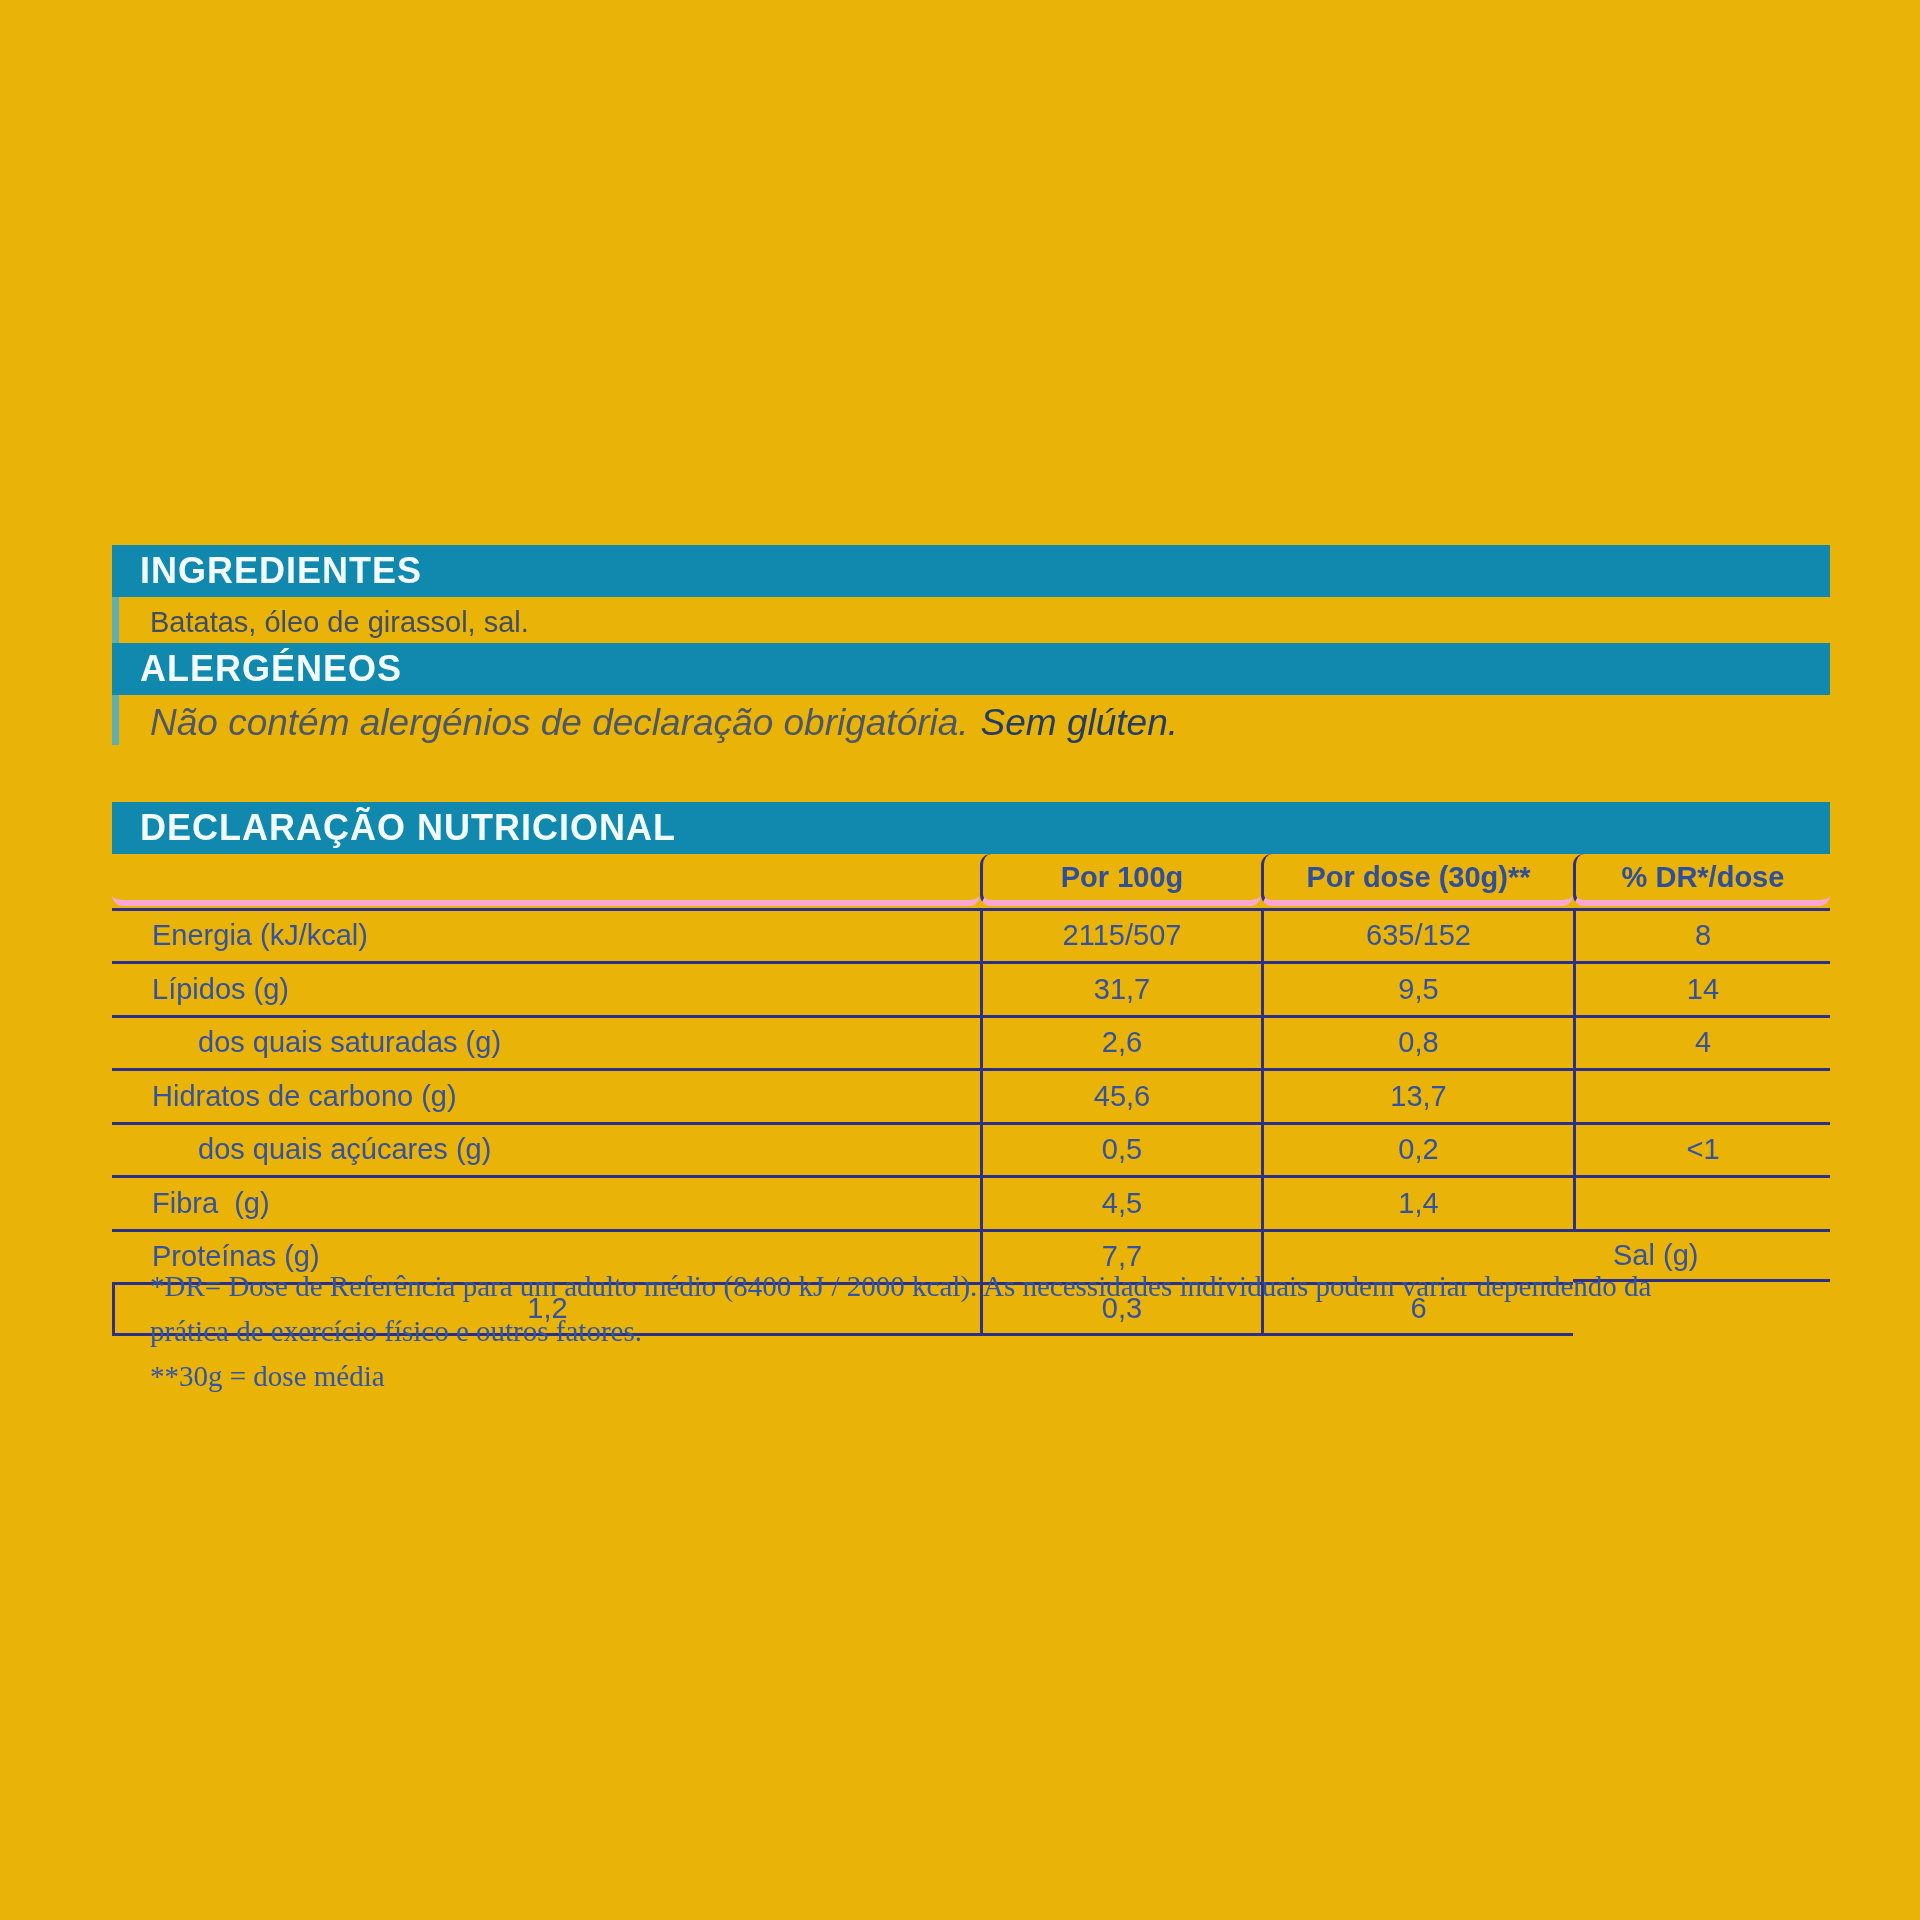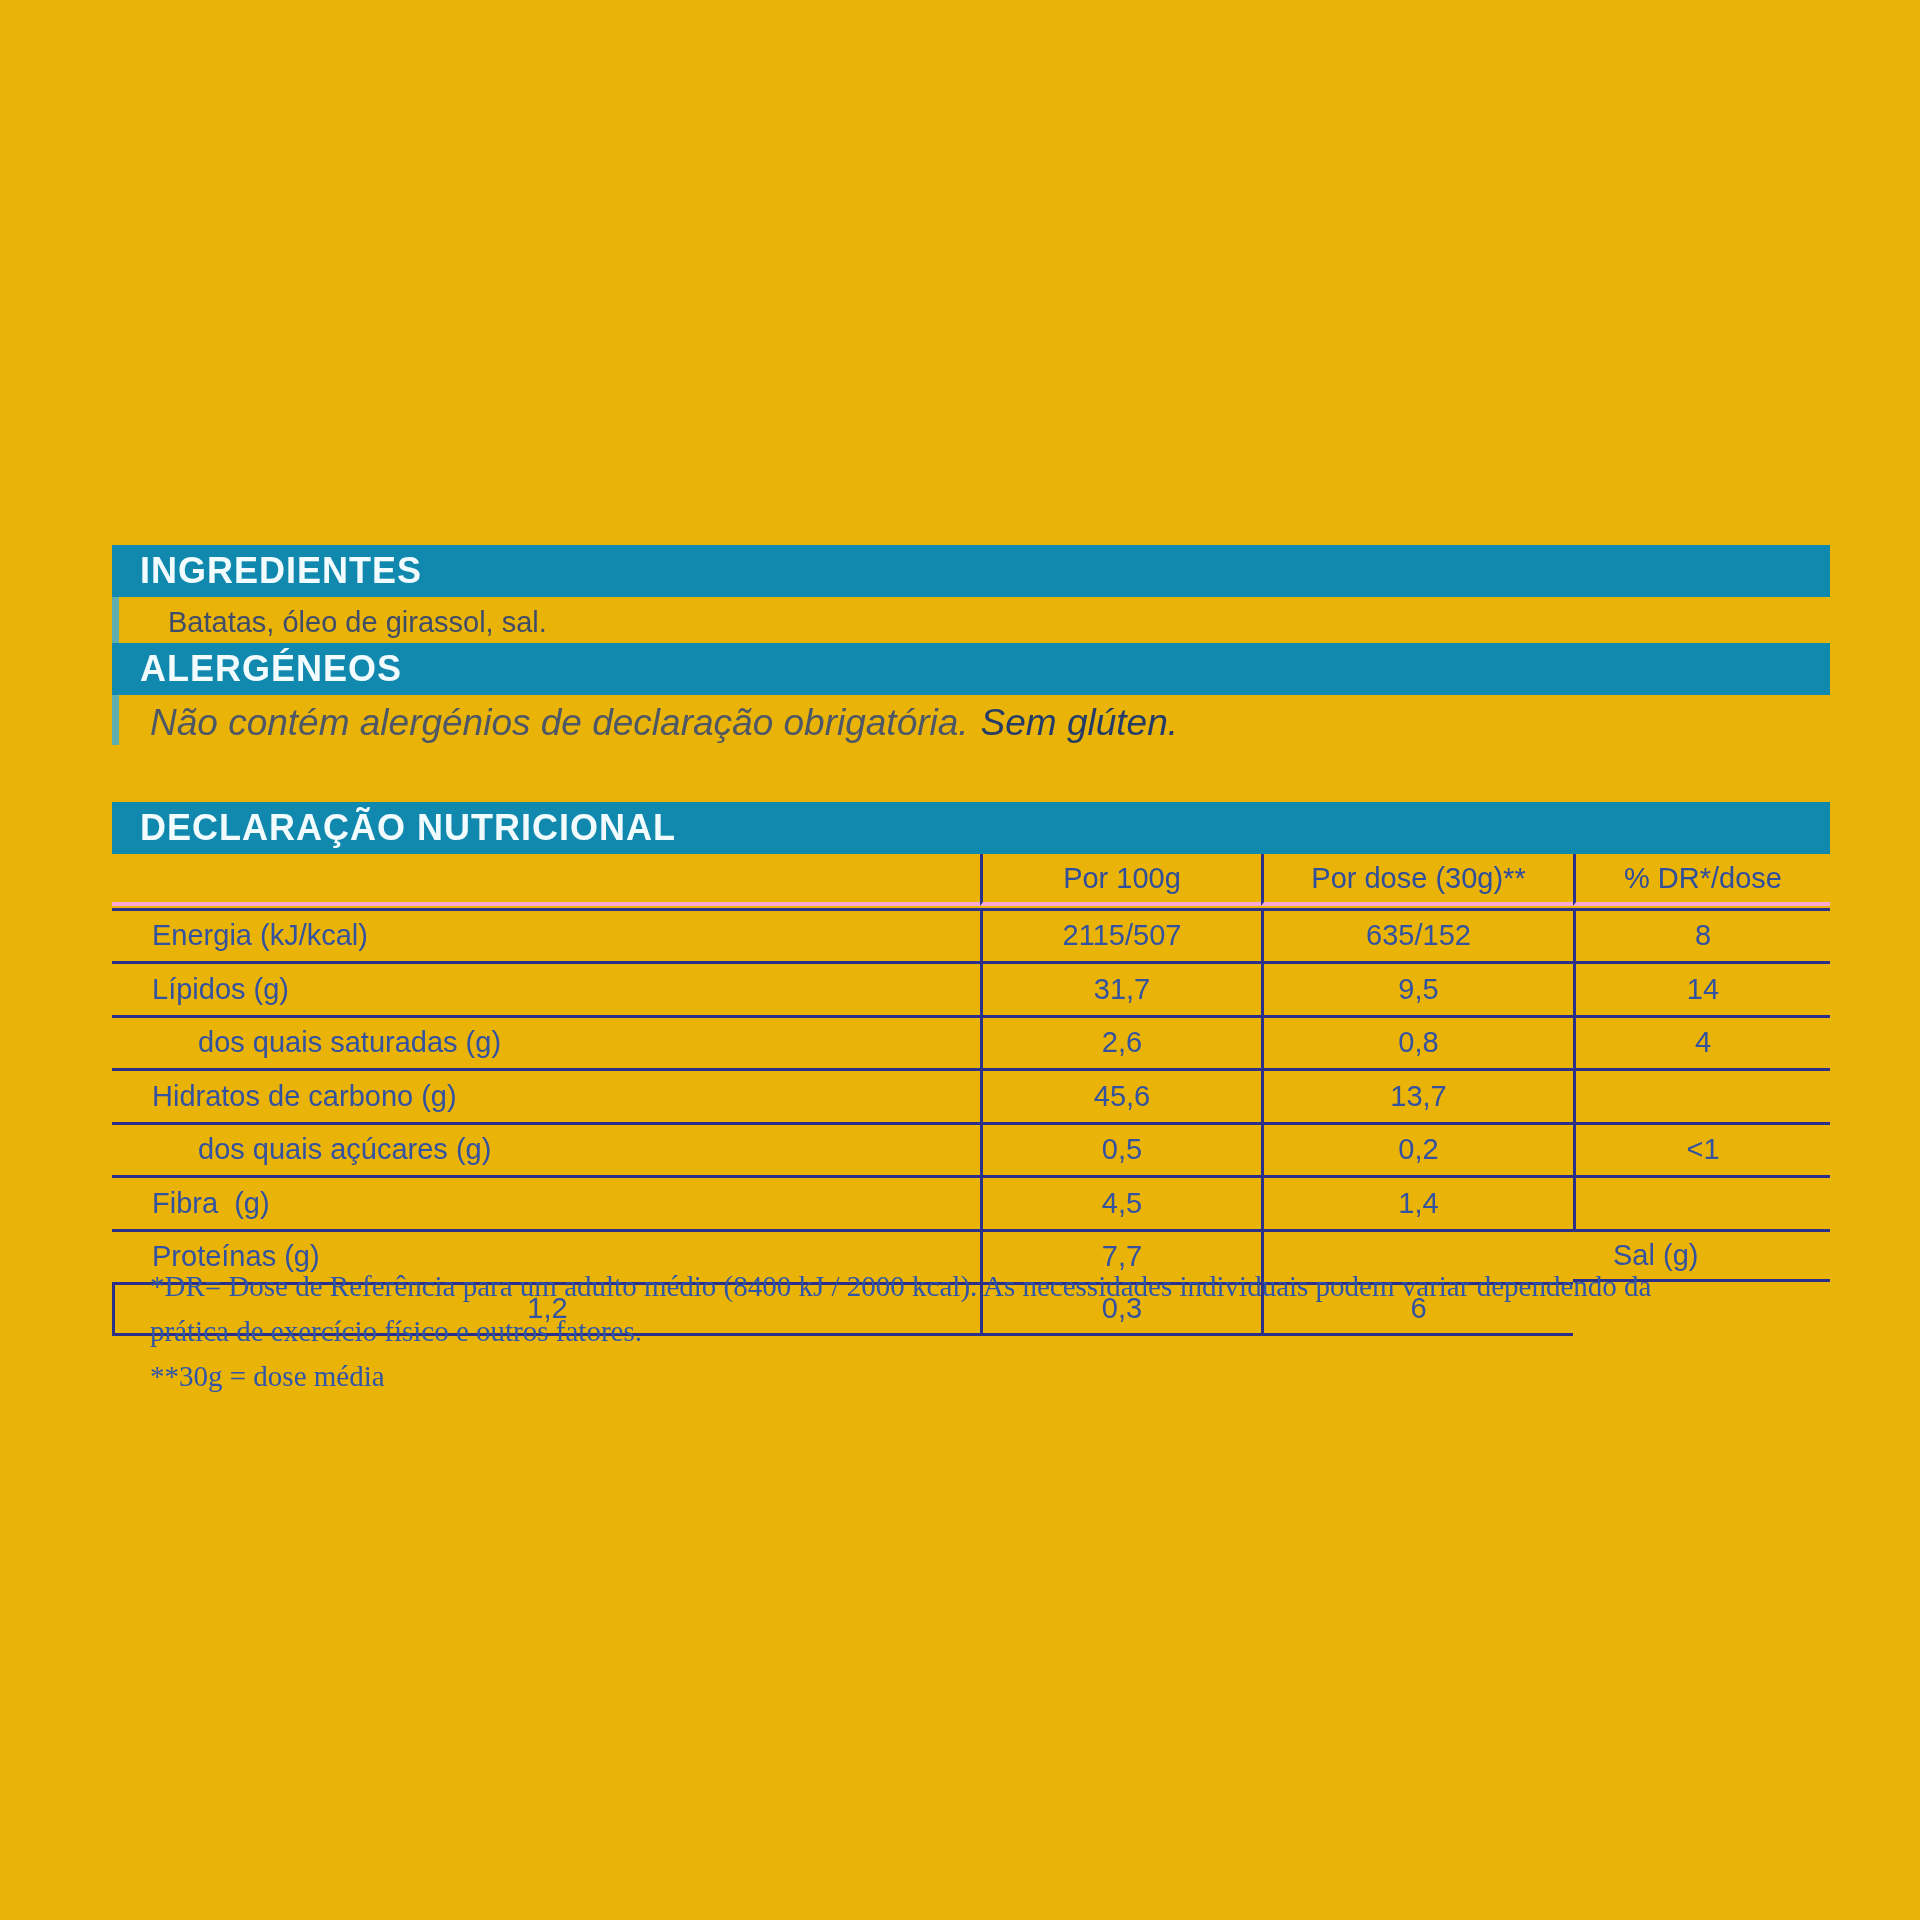--- a/index.html
+++ b/index.html
@@ -19,21 +19,21 @@
     background:#1189ae;
     color:#f2fcfe;
     display:flex;align-items:center;
     padding-left:28px;box-sizing:border-box;
     font-size:36px;font-weight:bold;letter-spacing:1px;
   }
   .bar-ingredients{top:545px;}
   .bar-allergens{top:643px;}
   .bar-nutrition{top:802px;}
   .ingredients-text{
-    position:absolute;left:168px;top:602px;
+    position:absolute;left:150px;top:602px;
     font-size:29px;color:#3f4d68;line-height:40px;
   }
   .allergens-text{
     position:absolute;left:150px;top:700px;
     font-size:37px;font-style:italic;color:#4d5766;line-height:46px;
   }
   .allergens-text .bold-part{
     font-weight:normal;color:#243c66;margin-left:12px;
   }
   
@@ -44,21 +44,21 @@
     grid-auto-rows:53.5px;
     color:#33529f;font-size:29px;
   }
   .ntable .cell{
     box-sizing:border-box;
     display:flex;align-items:center;justify-content:center;
     white-space:pre-wrap;
   }
   .ntable .cell.c0{justify-content:flex-start;padding-left:40px;}
   .ntable .cell.vline{border-left:3px solid #2d3089;}
-  .ntable .hdr{height:52px;font-weight:normal;color:#2f4e9c;border-bottom:4px solid #f9a8d4;}
+  .ntable .hdr{height:52px;font-weight:bold;color:#2f4e9c;border-bottom:6px solid #f9a8d4;border-radius:11px;}
   .ntable .rtop{border-top:3px solid #2d3089;}
   .ntable .rbottom{border-bottom:3px solid #2d3089;}
   .footnotes{
     position:absolute;left:150px;top:1264px;width:1680px;
     font-size:29px;color:#2f55a8;line-height:45px;font-family:Liberation Serif, serif;
   }
 </style>
 </head>
 <body>
 

